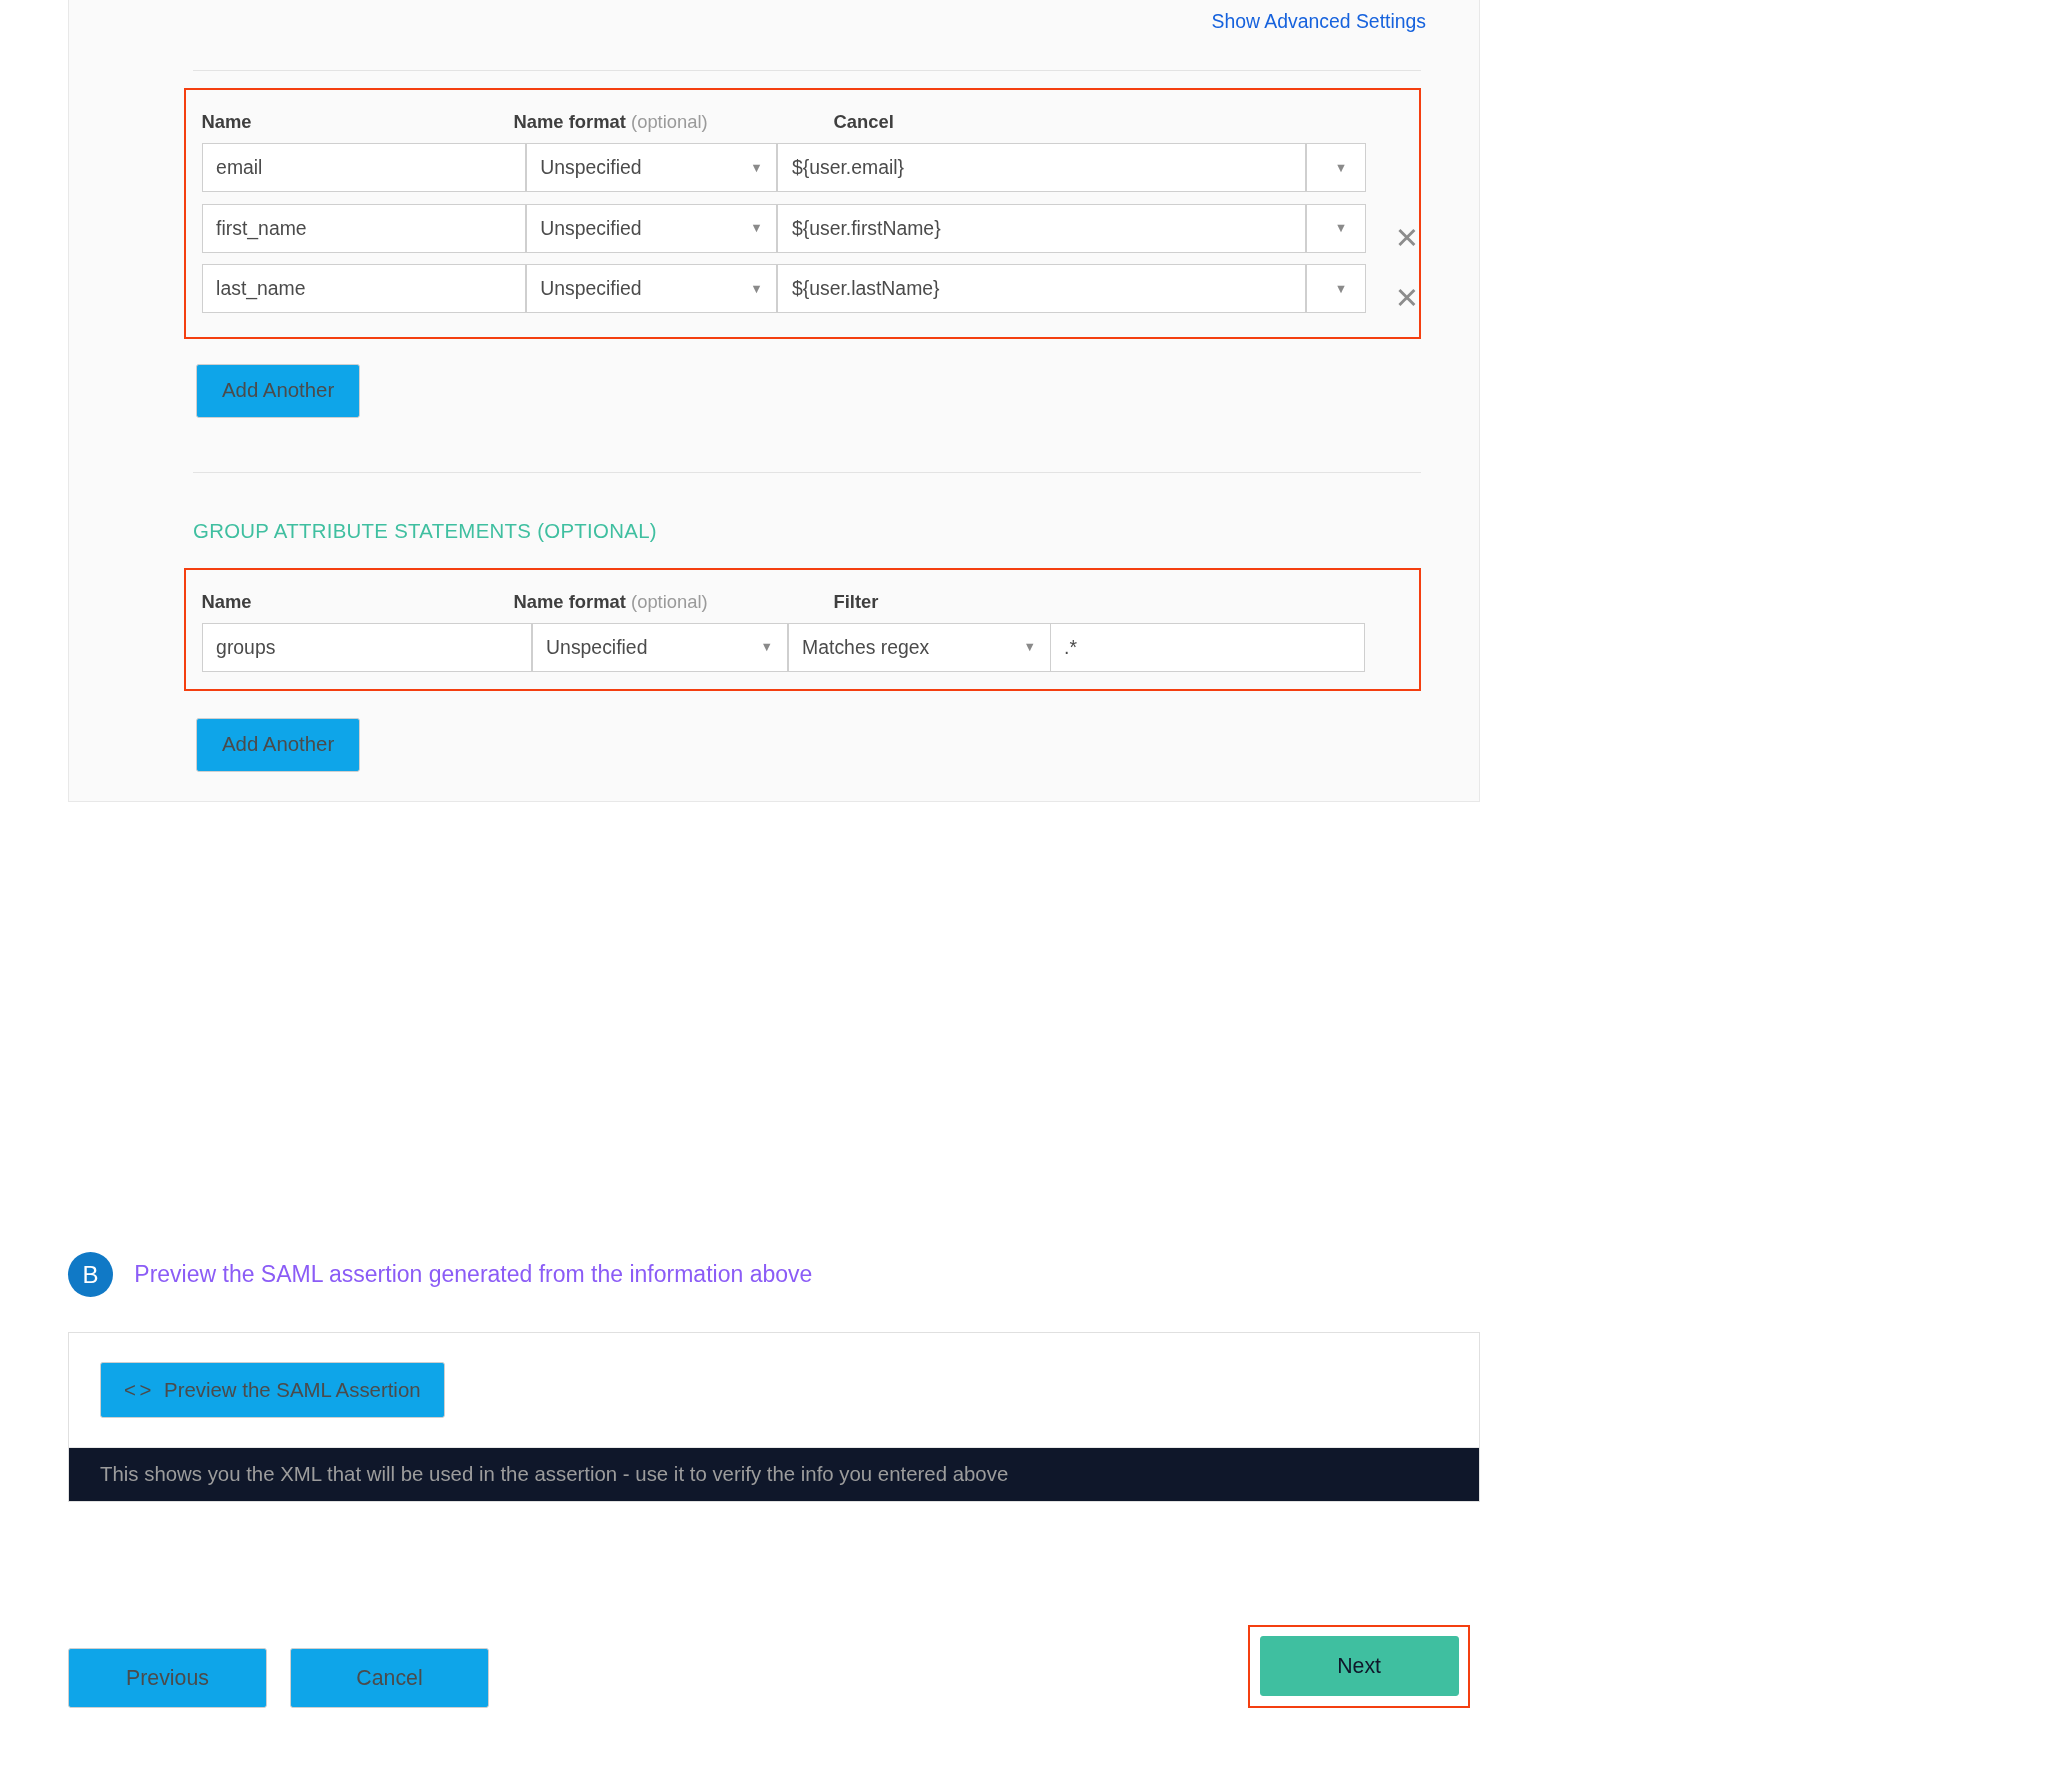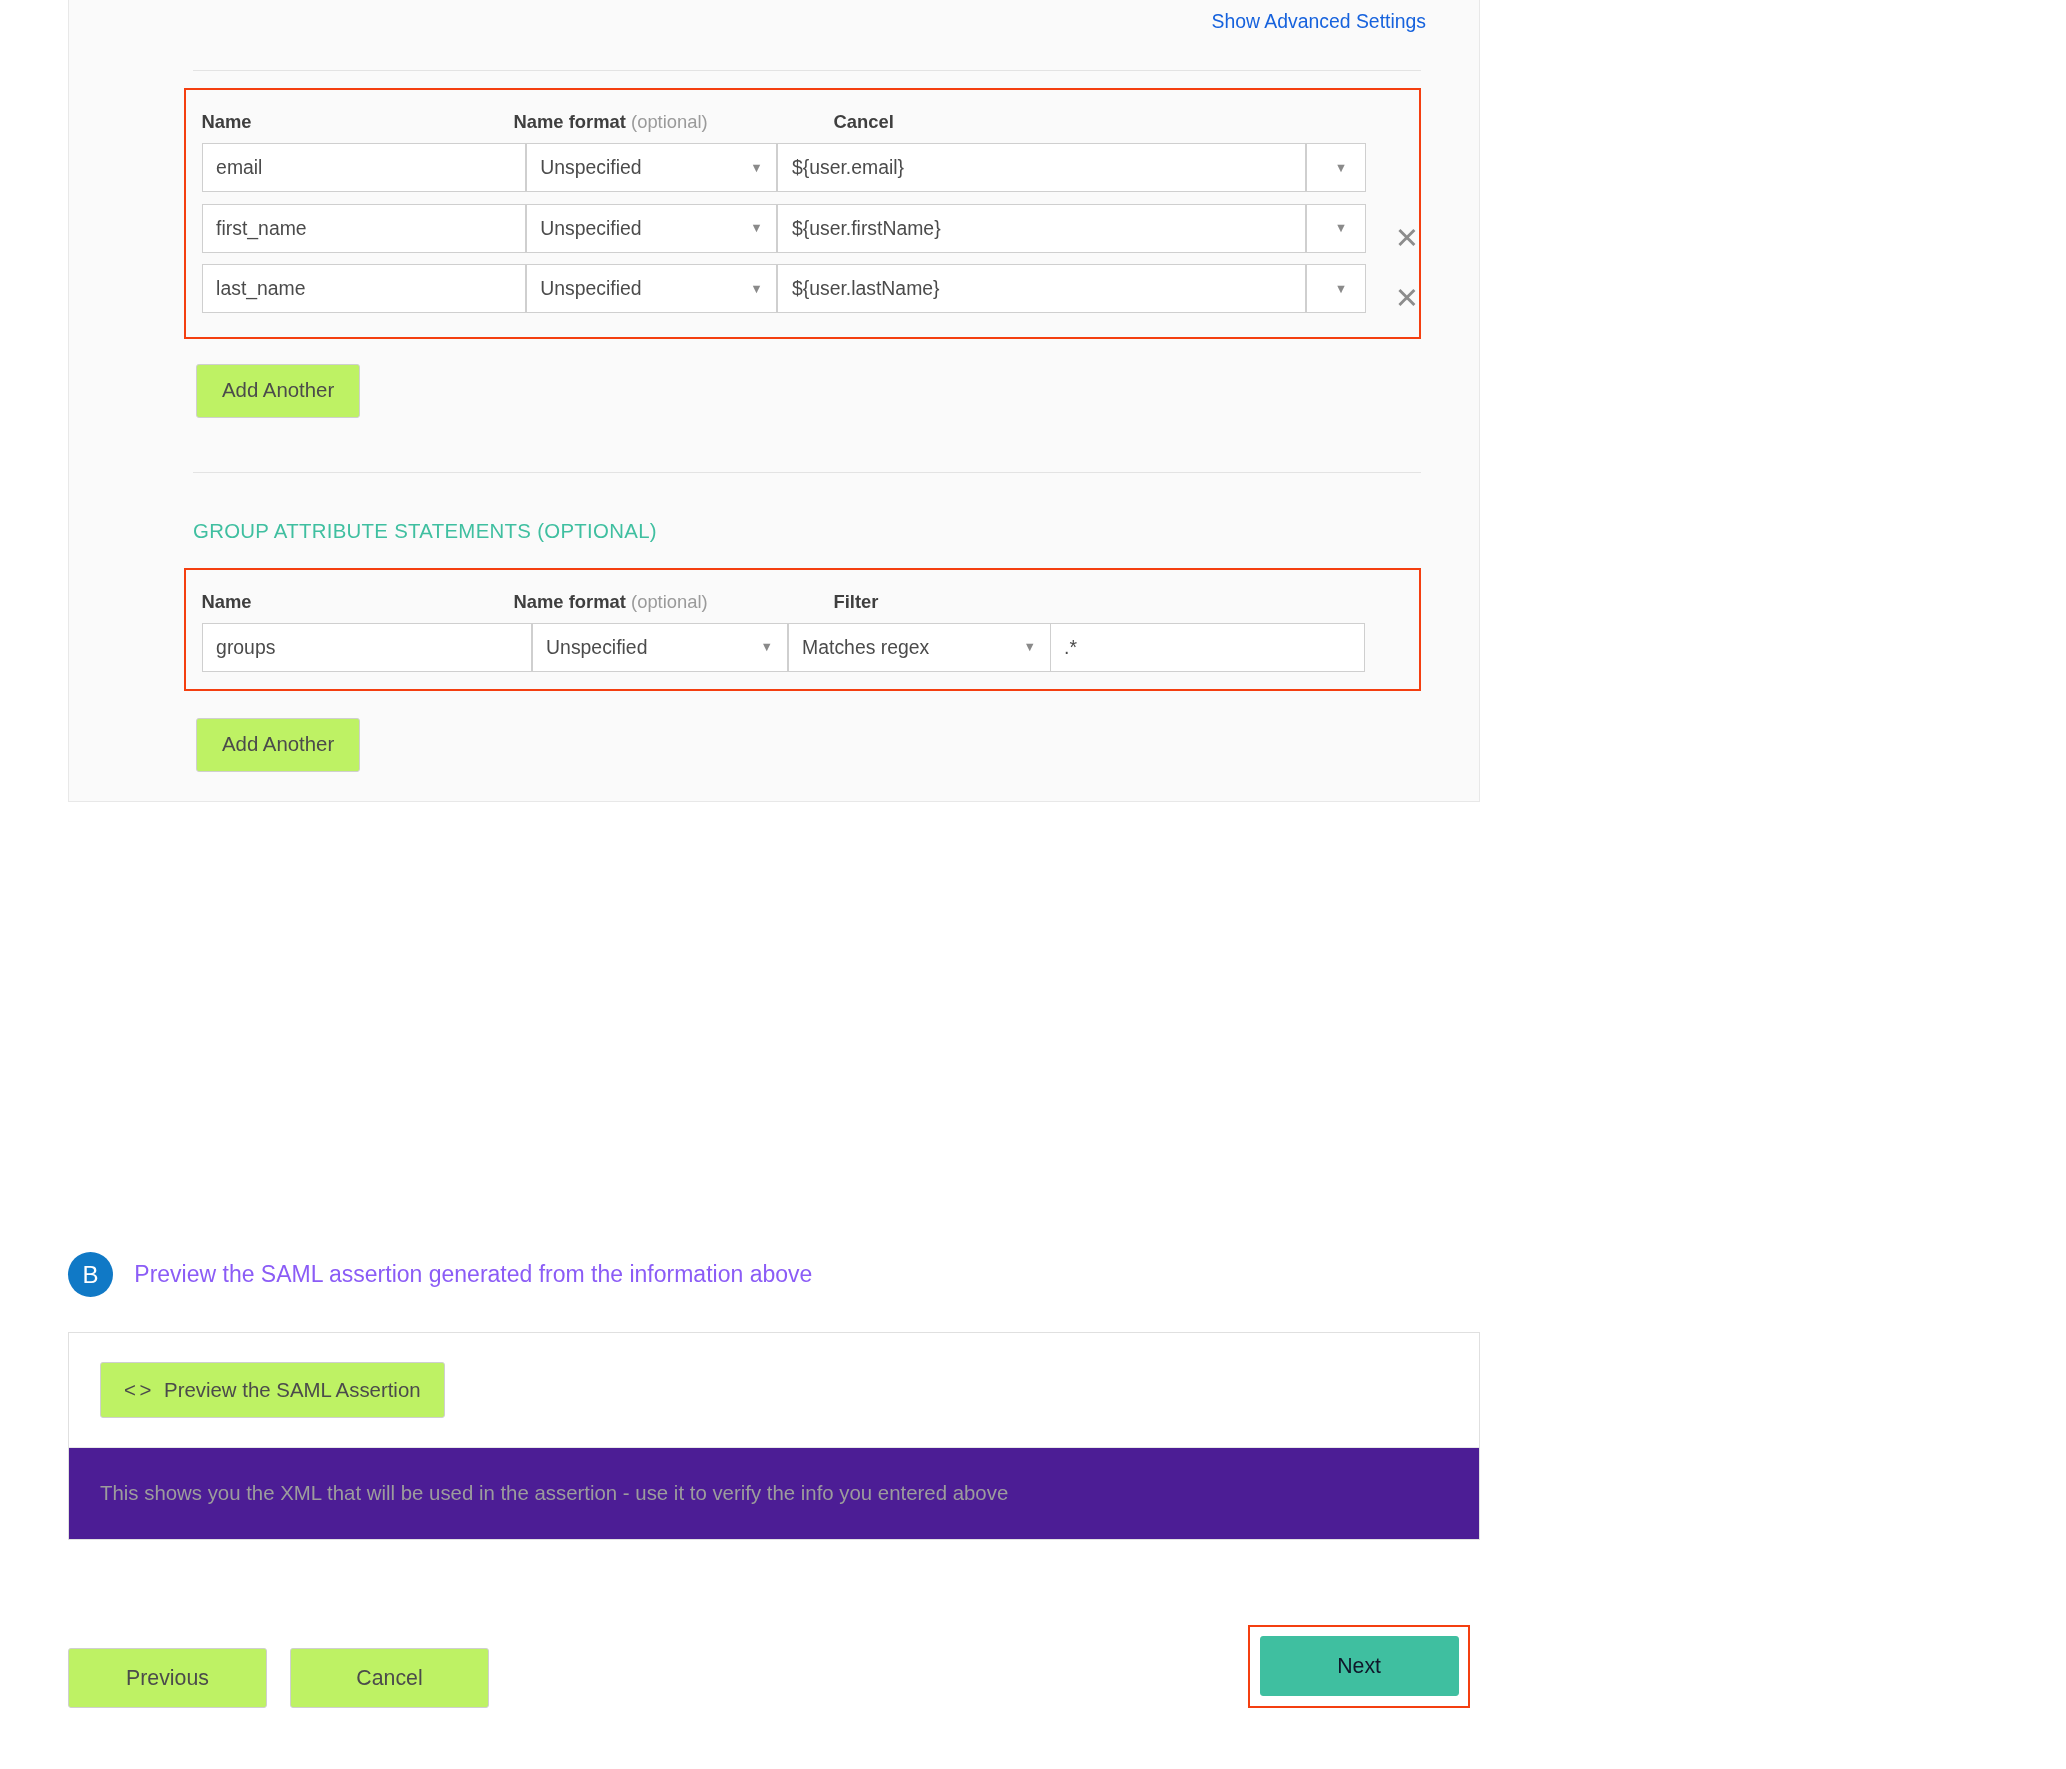--- a/index.html
+++ b/index.html
@@ -138,21 +138,21 @@
     line-height: 1;
     font-weight: 300;
   }
   .remove-x.hidden { visibility: hidden; }
 
   .btn {
     display: inline-flex;
     align-items: center;
     justify-content: center;
     border: 1px solid #cfcfcf;
-    background: #bef264;
+    background: #0ea5e9;
     color: #4b4b4b;
     font-size: 20.4px;
     font-family: "Liberation Sans", sans-serif;
     border-radius: 2.9px;
     cursor: pointer;
     height: 54px;
     padding: 0 25px;
   }
   .add-another { margin: 25px 0 0 127px; }
   .add-another.group { margin-top: 27px; }
@@ -196,23 +196,23 @@
     height: 56px;
     padding: 0 23px;
     gap: 13.6px;
   }
   .code-icon {
     font-size: 20.4px;
     color: #4b4b4b;
     letter-spacing: -1px;
   }
   .preview-note {
-    background: #4c1d95;
+    background: #0f172a;
     border-top: 1px solid #e8e8e8;
-    padding: 34px 31px;
+    padding: 15px 31px;
     color: #9c9c9c;
     font-size: 20.4px;
   }
 
   
   .footer {
     position: absolute;
     left: 68px;
     top: 1640px;
     width: 1412px;

